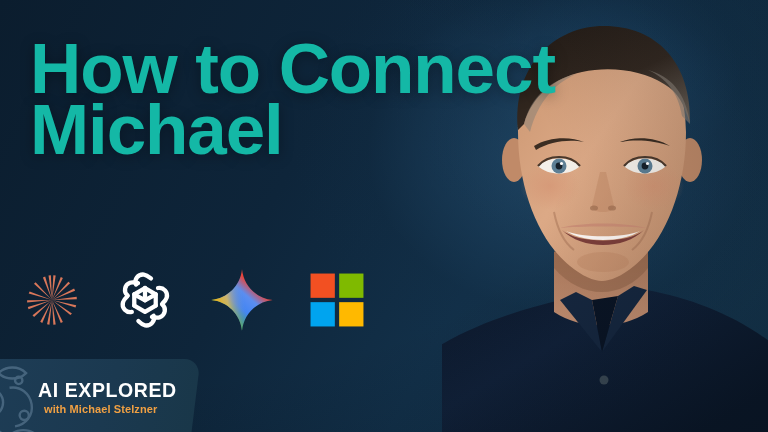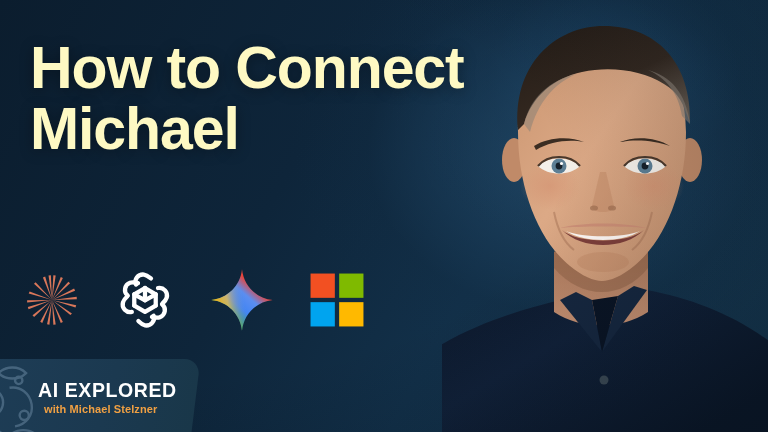--- a/index.html
+++ b/index.html
@@ -56,24 +56,24 @@
     background: radial-gradient(130% 115% at 18% 40%,
                 rgba(0,0,0,0) 42%, rgba(3, 12, 21, 0.42) 100%);
   }
 
   
   .headline {
     position: absolute;
     left: 30px;
     top: 38px;
     width: 530px;
-    color: #fef9c3;
+    color: #14b8a6;
     font-family: "Liberation Sans", sans-serif;
     font-weight: 700;
-    font-size: 59px;
+    font-size: 71px;
     line-height: 61px;
     letter-spacing: -1.1px;
     text-shadow: 0 2px 14px rgba(0,0,0,0.35);
   }
   .headline .line { display: block; white-space: nowrap; }
 
   
   .logo-row {
     position: absolute;
     left: 24px;

